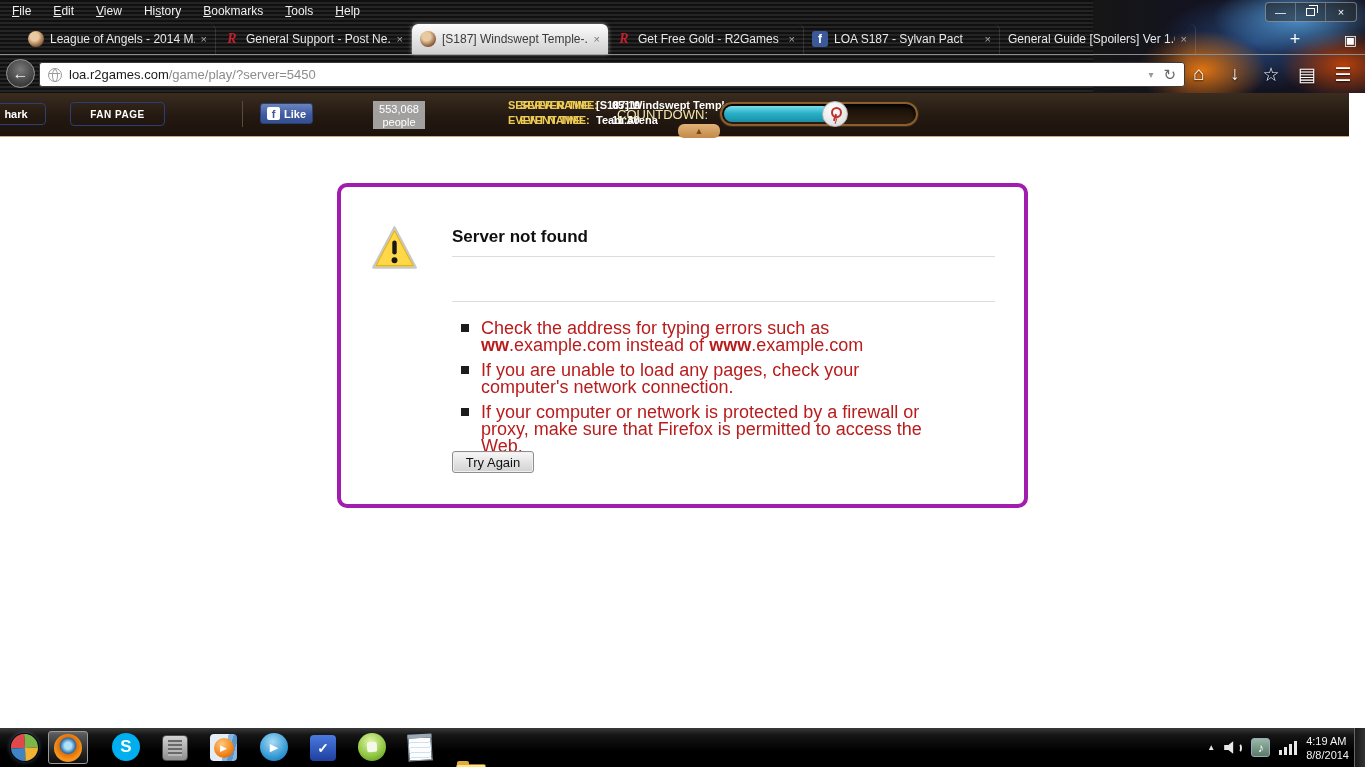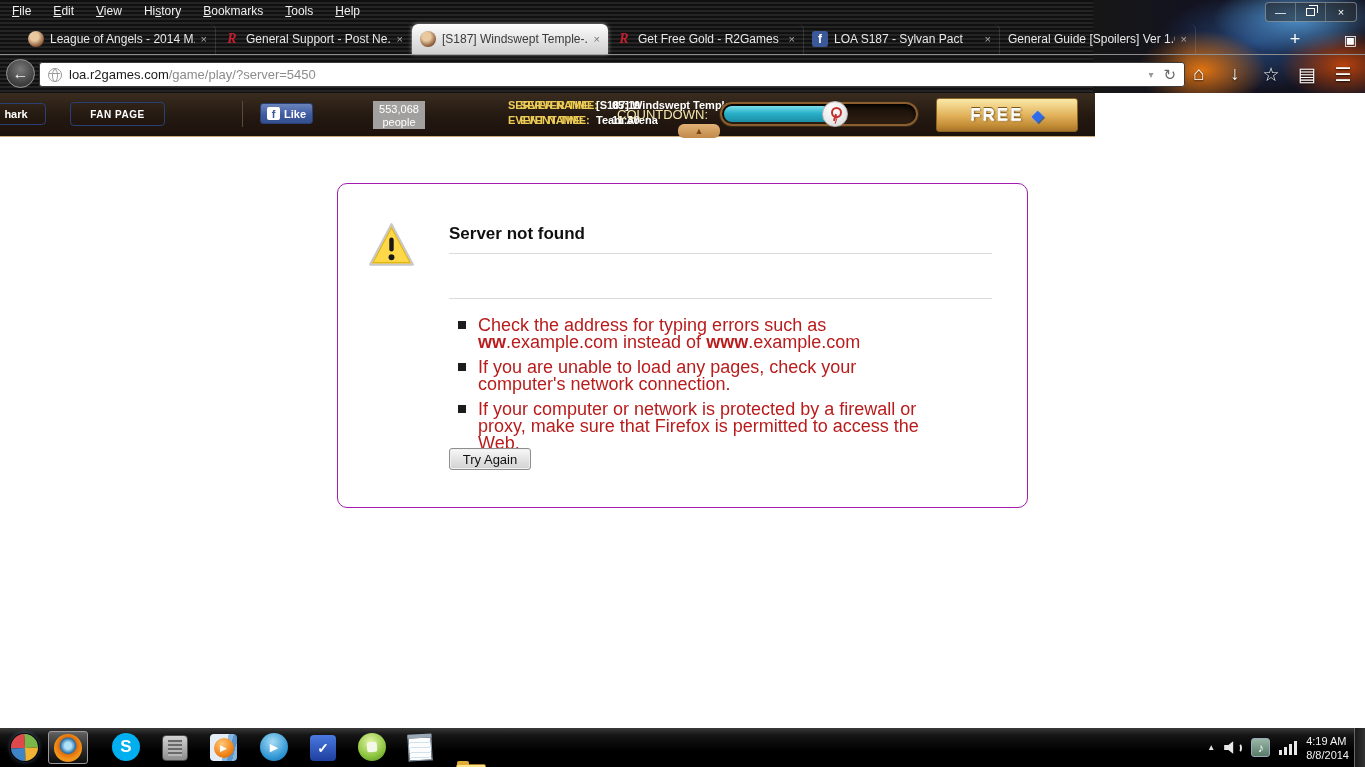--- a/index.html
+++ b/index.html
@@ -71,21 +71,21 @@
   .url-path { color:#8c8c8c; }
   .url-spacer { flex:1; }
   .dropmarker { color:#9a9a9a; font-size:10px; margin-right:10px; }
   .reload-icon { color:#6a6a6a; font-size:15px; }
   .nav-icons { position:absolute; right:4px; top:0; height:38px; display:flex; align-items:center; }
   .nav-ic { width:36px; text-align:center; color:#fff; font-size:19px;
     text-shadow:0 1px 2px rgba(0,0,0,.8); }
   .nav-ic.dl { font-weight:bold; }
 
   
-  .game-toolbar { position:absolute; top:93px; left:0; width:1095px; height:44px;
+  .game-toolbar { position:absolute; top:93px; left:0; width:1349px; height:44px;
     background:linear-gradient(#3a2c1f, #241911 55%, #1c120c); border-top:1px solid #4a3categorical320;
     border-bottom:1px solid #caa87a; color:#fff; font-size:11px; }
   .blue-btn { position:absolute; background:linear-gradient(#6a84bd, #3d5globale998 60%, #35508e);
     border:1px solid #2a3f74; border-radius:4px; color:#fff; font-weight:bold;
     display:flex; align-items:center; justify-content:center; }
   .bm-partial { left:-14px; top:10px; width:60px; height:22px; font-size:11px; }
   .fanpage-btn { left:70px; top:9px; width:95px; height:24px; font-size:10px; letter-spacing:.5px; }
   .gt-divider { position:absolute; left:242px; top:8px; width:1px; height:26px; background:#5a4a38; }
   .like-btn { position:absolute; left:260px; top:10px; height:21px; display:flex; align-items:center;
     background:linear-gradient(#6a84bd, #3d59a0 60%, #35508e); border:1px solid #2a3f74;
@@ -131,21 +131,21 @@
   .banner-text { position:absolute; left:50%; top:4px; transform:translateX(-38%); text-align:center;
     font-weight:bold; font-style:italic; font-size:14px; line-height:15px; color:#f2f2f2;
     letter-spacing:2px; text-shadow:-1px -1px 0 #000, 1px -1px 0 #000, -1px 1px 0 #000, 1px 1px 0 #000, 0 2px 3px #000; }
   .collapse-tab { position:absolute; left:678px; top:124px; width:42px; height:14px;
     background:linear-gradient(#e2b277, #c08a4a); border-radius:6px; z-index:5;
     display:flex; align-items:center; justify-content:center; color:#7a4518; font-size:9px; }
 
   
   .page { position:absolute; top:137px; left:0; width:1365px; height:591px; background:#fff; }
   .error-box { position:absolute; left:337px; top:46px; width:691px; height:325px; background:#fff;
-    border:1px solid #a21caf; border-radius:10px; }
+    border:4px solid #a21caf; border-radius:10px; }
   .warn-icon { position:absolute; left:30px; top:38px; }
   .err-title { position:absolute; left:111px; top:40px; font-size:17px; font-weight:bold; color:#101010; }
   .err-hr { position:absolute; left:111px; width:543px; height:1px; background:#dcdcdc; }
   .hr1 { top:69px; } .hr2 { top:114px; }
   .err-msg-wrap { position:absolute; left:109px; top:80px; font-size:15px; }
   .err-msg { background:#a8a8a8; color:#fcfcfc; padding:2px 3px; }
   .suggestions { position:absolute; left:120px; top:133px; width:480px; font-size:18px; color:#b91c1c; }
   .sg-item { position:relative; padding-left:20px; margin-bottom:8px; line-height:17px; }
   .bullet { position:absolute; left:0; top:4px; width:8px; height:8px; background:#1c1c1c; }
   .try-btn { position:absolute; left:111px; top:264px; width:82px; height:22px;
@@ -349,24 +349,20 @@
         </div>
     </div>
 
     <div class="countdown-label">COUNTDOWN:</div>
     <div class="cd-bar">
       <div class="cd-fill"></div>
       <div class="cd-badge">
           <span class="key-icon"></span>
         </div>
     </div>
-    <div class="free-btn">
-      <span class="free-label">FREE</span>
-      <span class="free-gem">◆</span>
-    </div>
   </div>
   <div class="collapse-tab">
       <span>▲</span>
     </div>
 
   <div class="page">
     <div class="error-box">
       <div class="warn-icon">
         <svg viewBox="0 0 64 64" width="47" height="47">
           <path d="M32 3 L61 58 L3 58 Z" fill="#f8c818" stroke="#c8c8c8" stroke-width="3" stroke-linejoin="round"></path>

